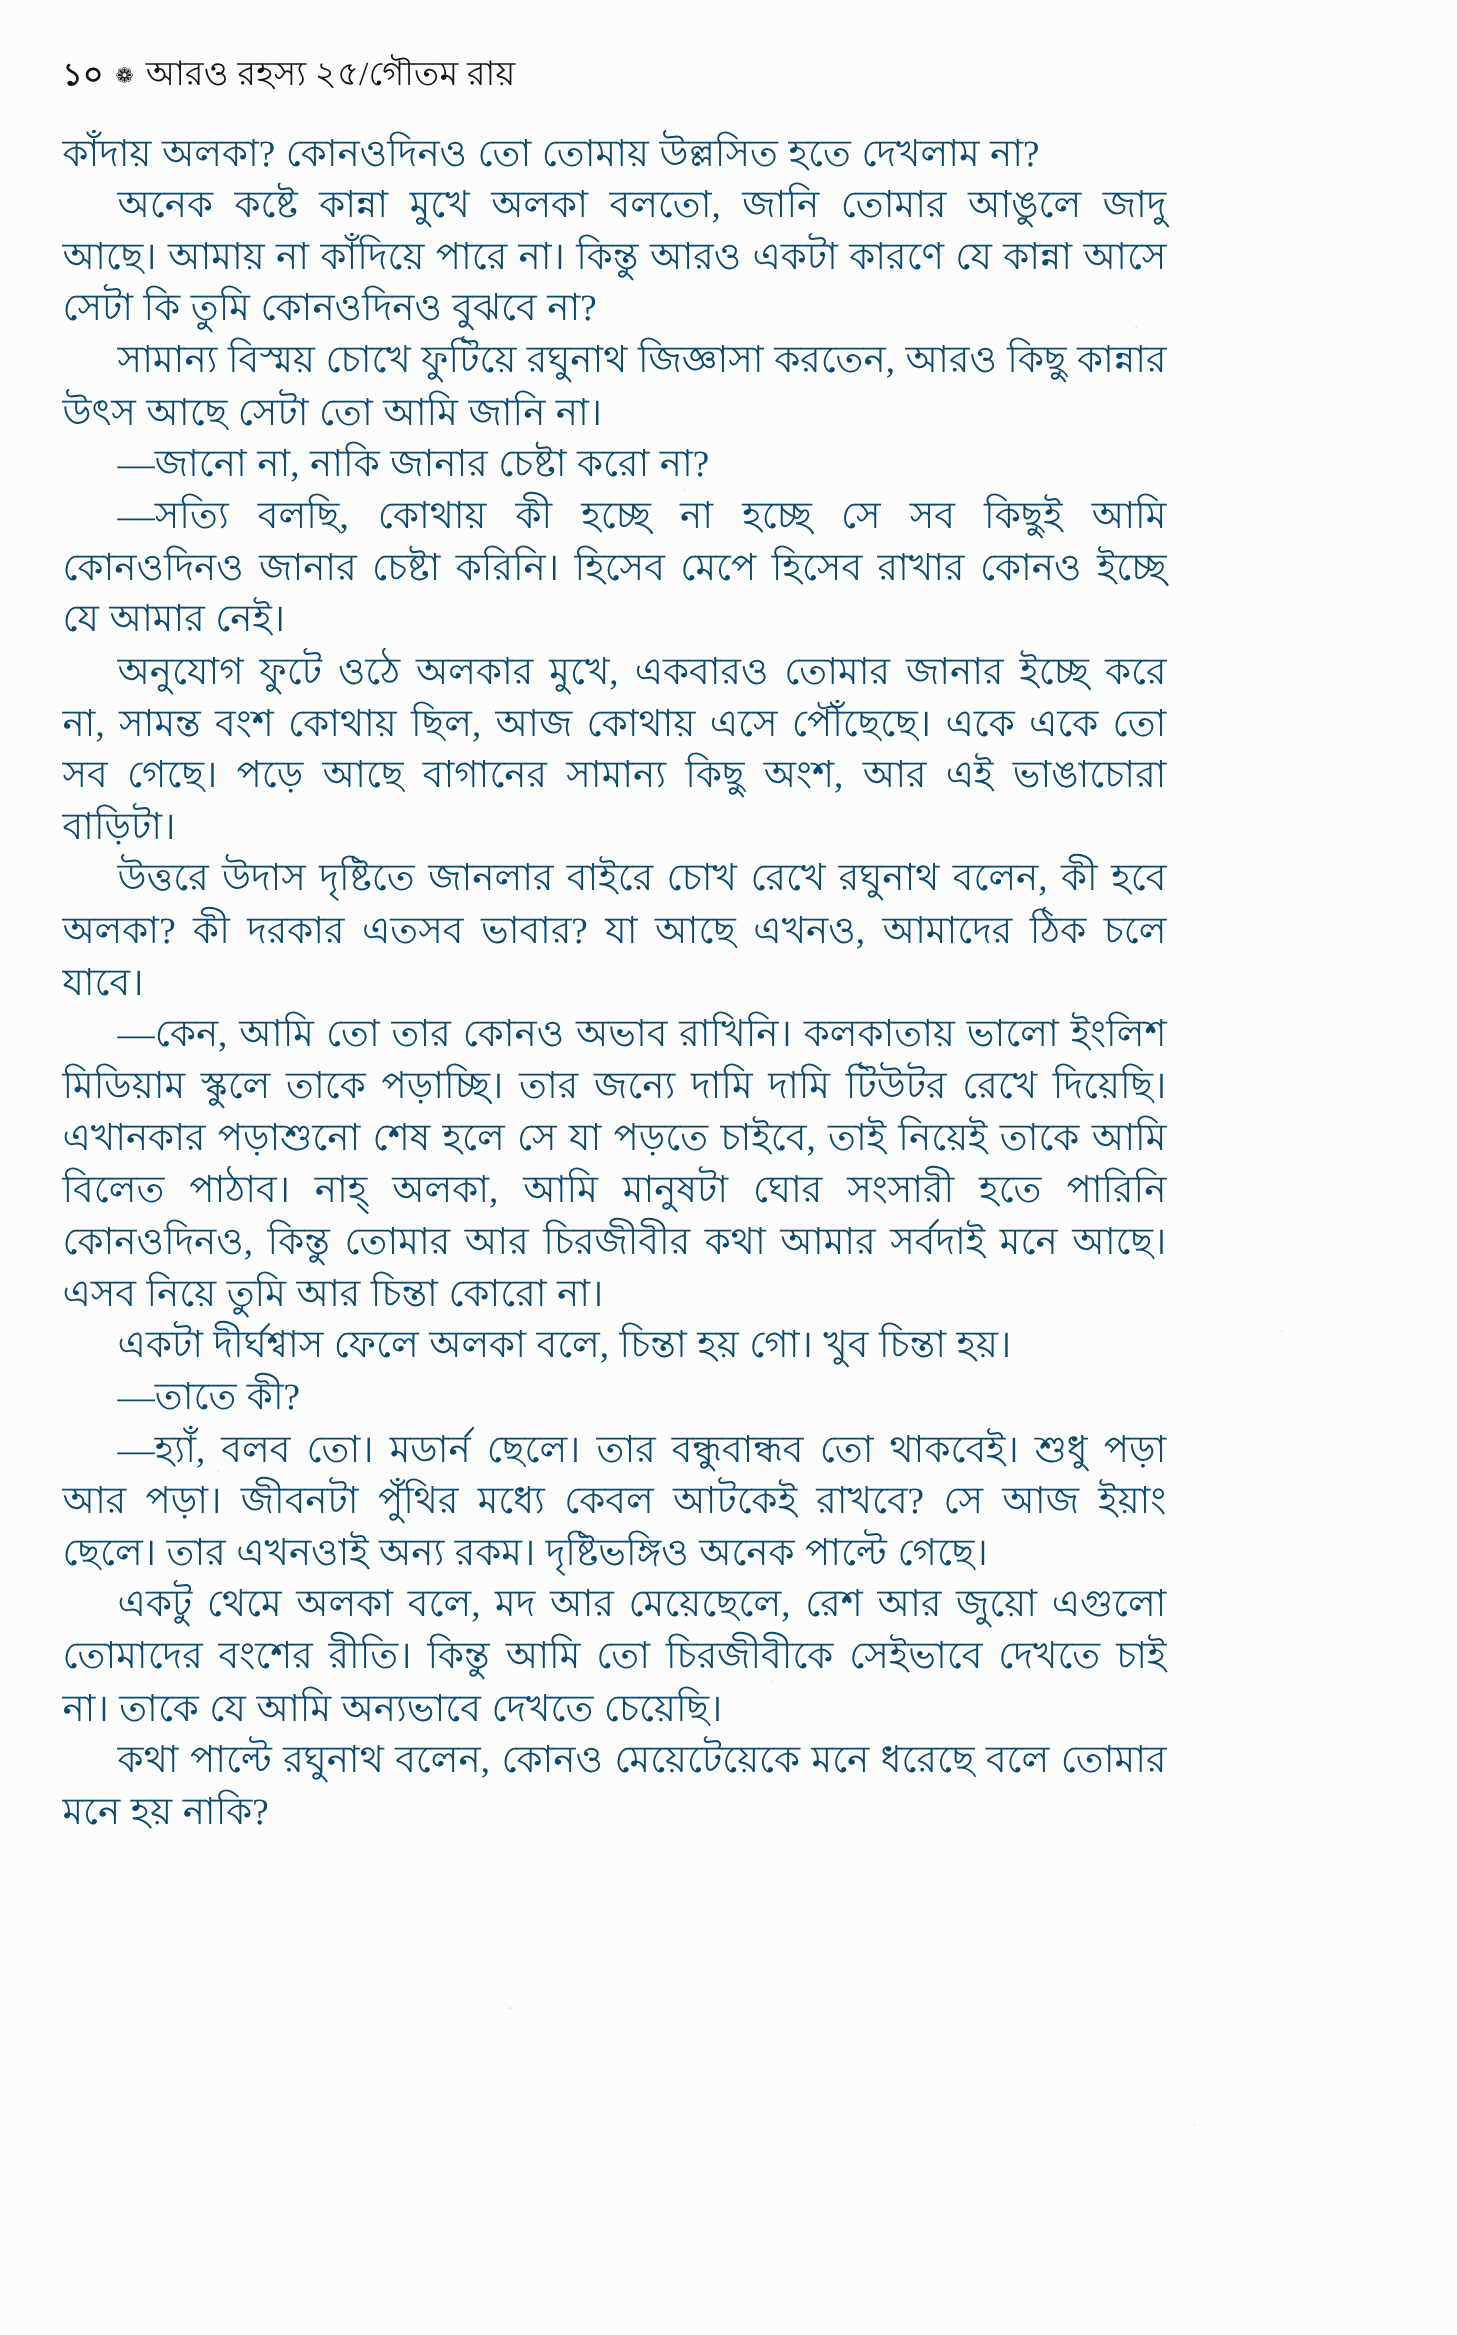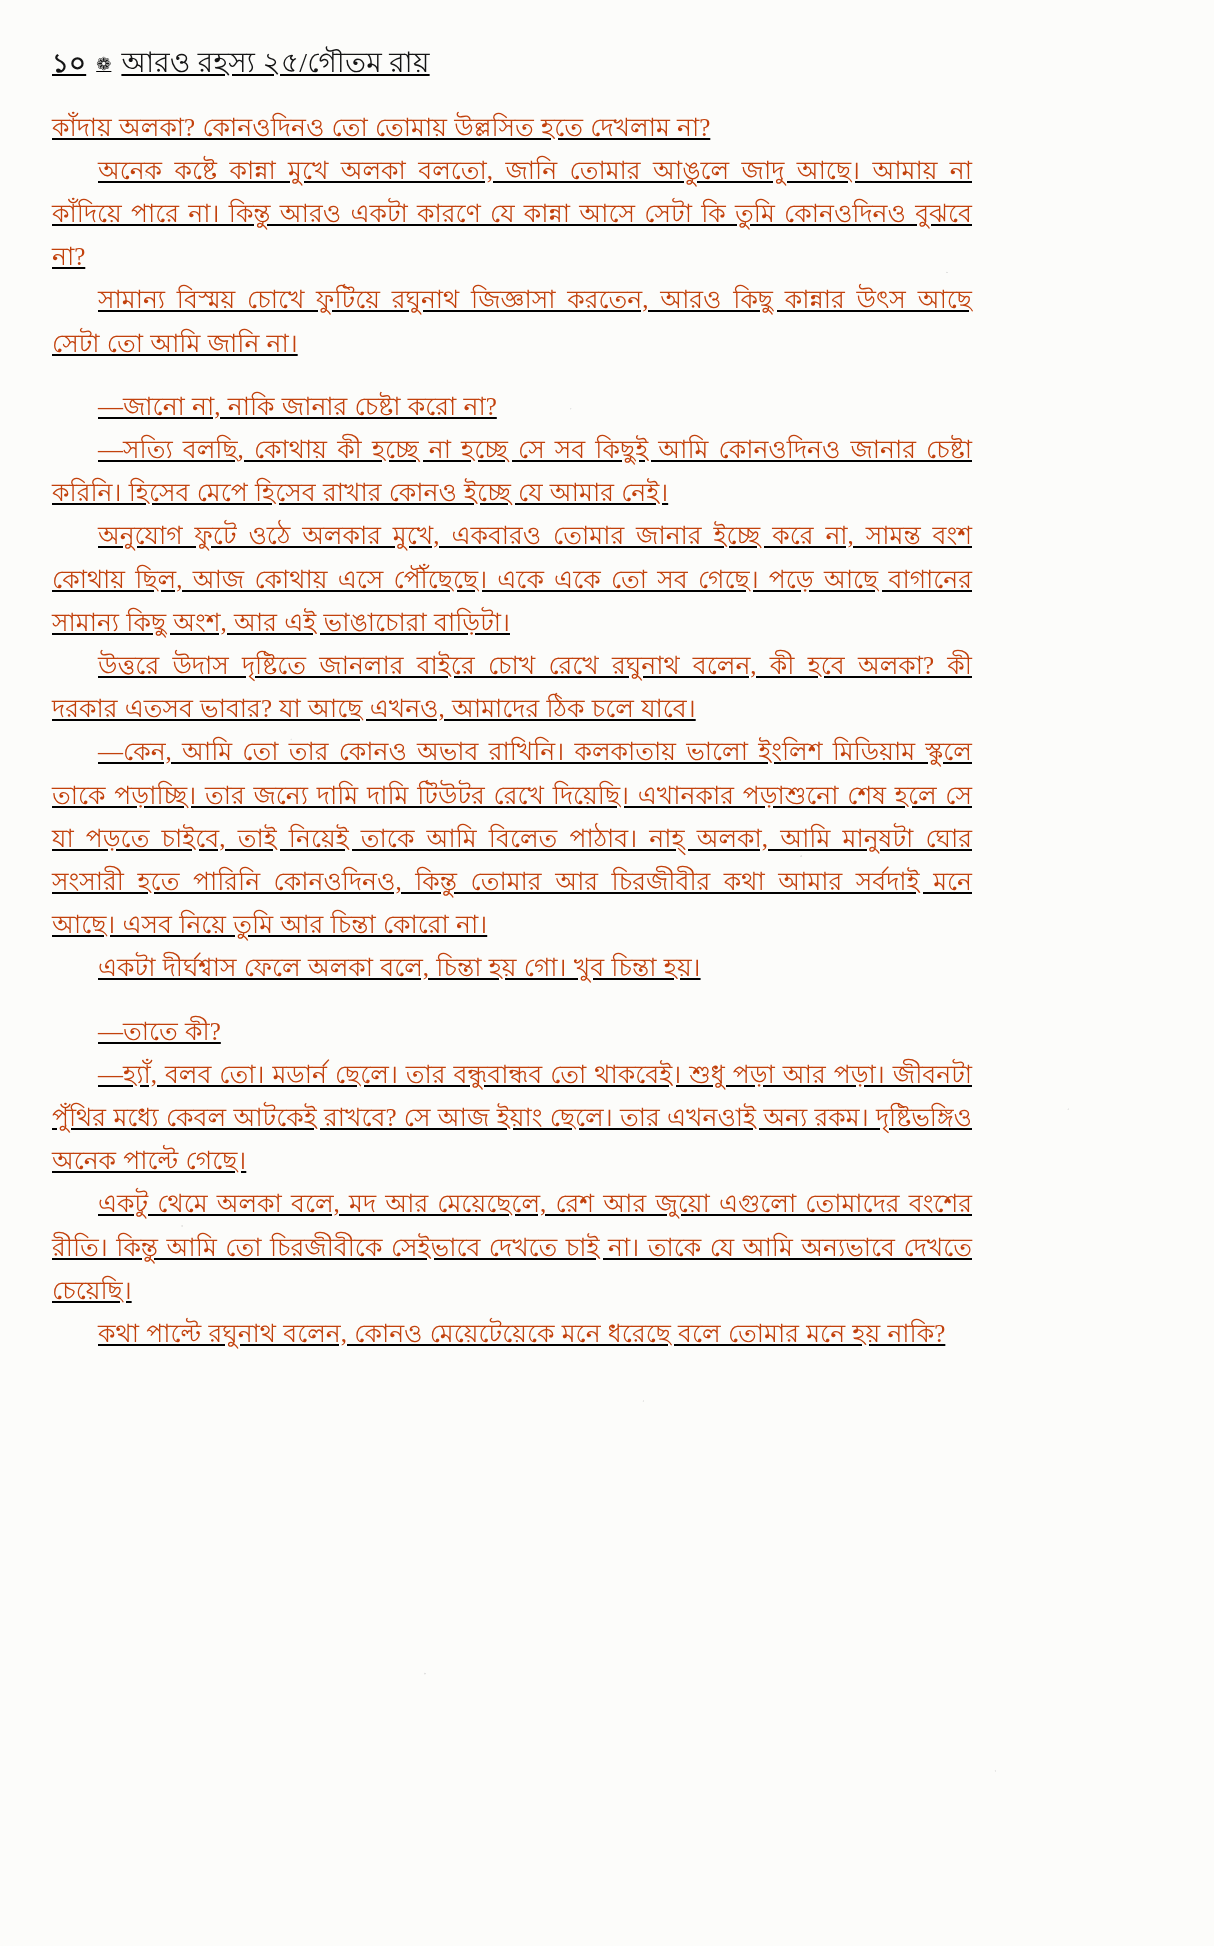--- a/index.html
+++ b/index.html
@@ -44,21 +44,20 @@
       radial-gradient(circle at 82% 91%,  rgba(60,60,60,.35) 0 .6px, transparent 1.1px);
     background-repeat: no-repeat;
   }
 
   
   #text-column {
     position: absolute;
     left: 52px;
     top: 46px;
     width: 920px;
-    text-decoration: underline;
   }
 
   
   #running-head {
     display: flex;
     align-items: baseline;
     gap: 10px;
     font-size: 25px;
     line-height: 1.2;
     color: #141414;
@@ -75,36 +74,35 @@
     position: relative;
     top: -2px;
     color: #151515;
   }
   #running-head .head-title {
     font-size: 28px;
   }
 
   
   .para {
-    font-size: 25px;
+    font-size: 31px;
     line-height: 43.2px;
-    color: #c2410c;
+    color: #0c4a6e;
     text-align: justify;
     text-justify: inter-word;
     word-spacing: 1px;
     margin: 0 0 0 0;
     hyphens: none;
   }
   .para.indent  { text-indent: 46px; }
   .para.flush   { text-indent: 0; }
   
   .para.short {
     text-align: left;
     text-indent: 46px;
-    margin-top: 20px;
   }
 
   
   .para, #running-head {
     -webkit-font-smoothing: none;
     text-rendering: optimizeLegibility;
   }
 </style>
 </head>
 <body>

